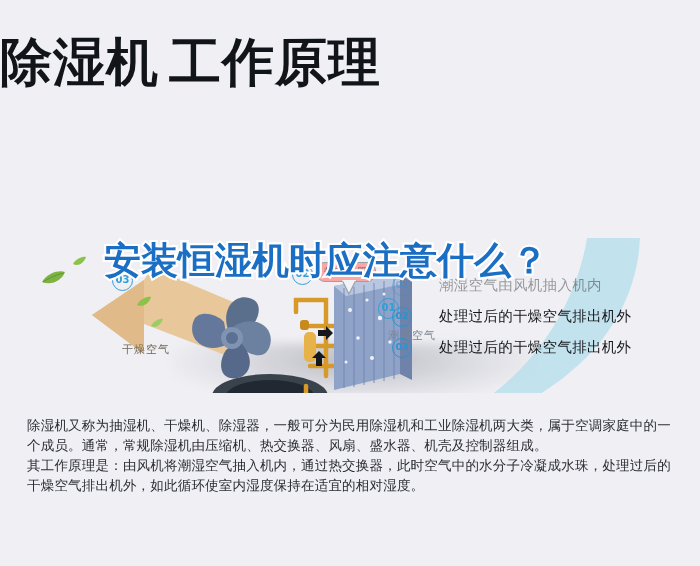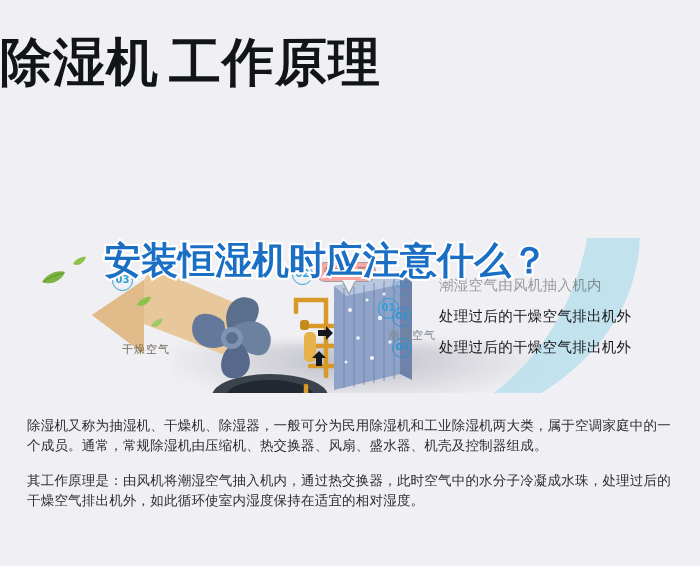--- a/index.html
+++ b/index.html
@@ -116,21 +116,21 @@
        0 -2px 0 rgba(255,255,255,.9);
   }
 
   
   .body-copy{position:absolute;left:27px;top:415px;width:648px;}
   .para{
     font-size:13.5px;line-height:20px;color:#2a2d33;
     font-family:"DejaVu Sans",sans-serif;
     letter-spacing:.2px;
   }
-  .para.p2{margin-top:15px;}
+  .para.p2{}
 </style>
 </head>
 <body>
 
 <div class="page">
 
   <div class="header">
     <div class="header-title">
       <span>除湿机</span><span class="seg2">工作原理</span>
     </div>

